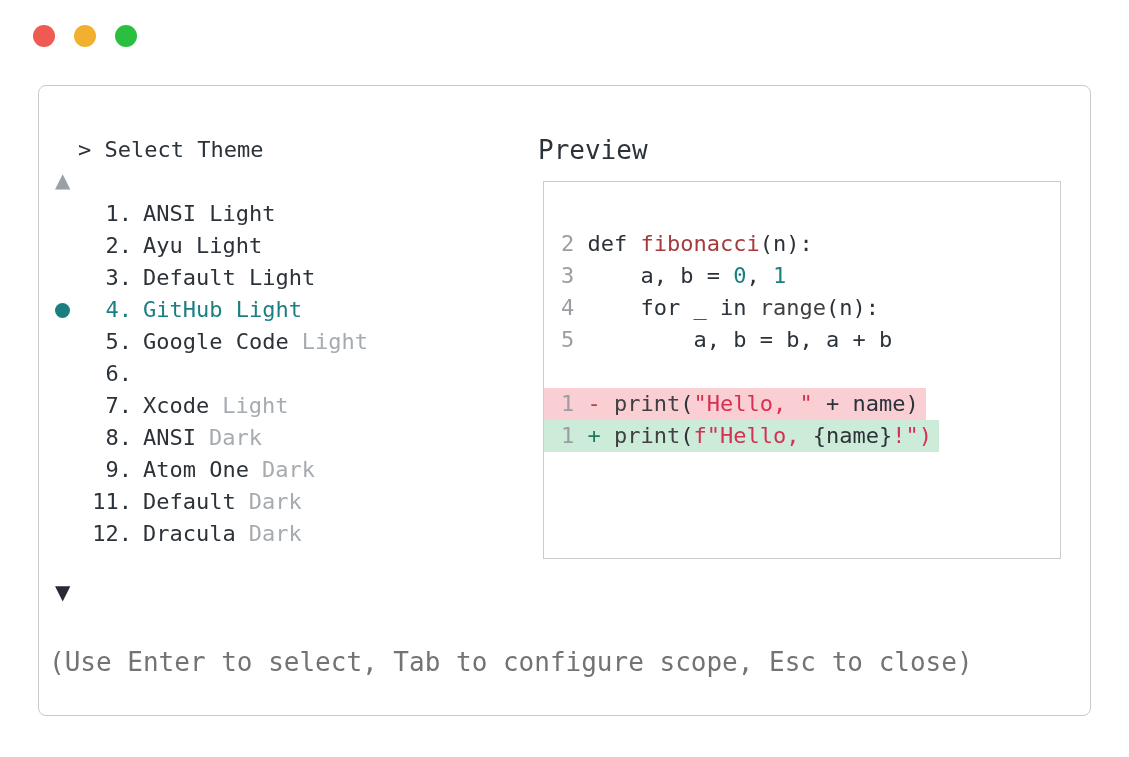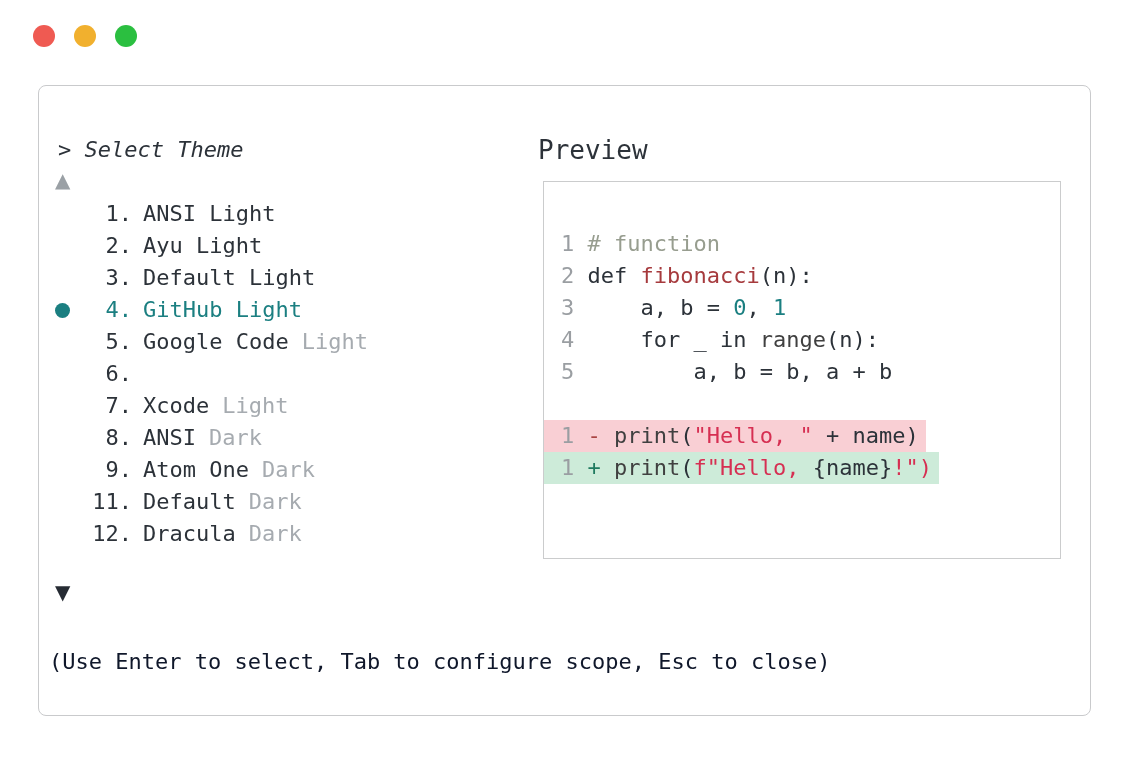--- a/index.html
+++ b/index.html
@@ -11,22 +11,22 @@
   .traffic-lights { position:absolute; left:33px; top:25px; display:flex; gap:19px; }
   .tl { width:22px; height:22px; border-radius:50%; display:inline-block; cursor:pointer; }
   .tl.red    { background:#ef5a52; }
   .tl.yellow { background:#f1b02e; }
   .tl.green  { background:#2bbf40; }
 
   
   .window { position:absolute; left:38px; top:85px; width:1053px; height:631px;
             border:1.5px solid #c9cacc; border-radius:8px; background:#ffffff; }
 
-  .prompt { position:absolute; left:19px; top:48px; font-size:22px; line-height:32px;
-            color:#2c3239; white-space:pre;font-style:italic; }
+  .prompt { position:absolute; left:39px; top:48px; font-size:22px; line-height:32px;
+            color:#2c3239; white-space:pre; }
   .preview-label { position:absolute; left:499px; top:48px; font-size:26px; line-height:32px;
             color:#2c3239; }
 
   .up-arrow   { position:absolute; left:16px; top:82px;  font-size:20px; line-height:24px;
                 color:#9aa0a5; font-family:"DejaVu Sans", sans-serif; cursor:pointer; }
   .down-arrow { position:absolute; left:16px; top:494px; font-size:20px; line-height:24px;
                 color:#262b33; font-family:"DejaVu Sans", sans-serif; cursor:pointer; }
 
   
   .theme-list { position:absolute; left:0; top:112px; width:480px; }
@@ -49,22 +49,22 @@
   .tk-func    { color:#a63a3d; }
   .tk-num     { color:#1b7f81; }
   .tk-builtin { color:#404040;margin-top:12px; }
   .tk-string  { color:#d62f52; }
   .diff { margin-left:-17px; padding-left:17px; padding-right:7px; }
   .diff.removed { background:#f9cfd4; }
   .diff.added   { background:#cdebd9; }
   .sign.removed { color:#a94442; }
   .sign.added   { color:#1f7a5f; }
 
-  .hint { position:absolute; left:10px; top:560px; font-size:22px; line-height:32px;
-          color:#0f172a; white-space:pre; }
+  .hint { position:absolute; left:10px; top:560px; font-size:26px; line-height:32px;
+          color:#737373; white-space:pre; }
 </style>
 </head>
 <body>
 
 <div class="stage">
 
   <div class="traffic-lights">
     <span class="tl red"></span>
     <span class="tl yellow"></span>
     <span class="tl green"></span>
@@ -88,21 +88,20 @@
         <div class="list-row"><span class="num">8.</span><span class="name">ANSI</span><span class="suffix">Dark</span></div>
         <div class="list-row"><span class="num">9.</span><span class="name">Atom One</span><span class="suffix">Dark</span></div>
         <div class="list-row"><span class="num">11.</span><span class="name">Default</span><span class="suffix">Dark</span></div>
         <div class="list-row"><span class="num">12.</span><span class="name">Dracula</span><span class="suffix">Dark</span></div>
       </div>
 
     <div class="down-arrow">▼</div>
 
     <div class="preview-box">
       <div id="code" class="code">
-          <div class="code-line"><span class="ln">1</span> <span class="tk-comment"># function</span></div>
           <div class="code-line"><span class="ln">2</span> <span class="tk-code">def </span><span class="tk-func">fibonacci</span><span class="tk-code">(n):</span></div>
           <div class="code-line"><span class="ln">3</span> <span class="tk-code">    a, b = </span><span class="tk-num">0</span><span class="tk-code">, </span><span class="tk-num">1</span></div>
           <div class="code-line"><span class="ln">4</span> <span class="tk-code">    for _ in </span><span class="tk-builtin">range</span><span class="tk-code">(n):</span></div>
           <div class="code-line"><span class="ln">5</span> <span class="tk-code">        a, b = b, a + b</span></div>
           <div class="code-line">&nbsp;</div>
           <div class="code-line diff removed"><span class="ln">1</span> <span class="sign removed">-</span> <span class="tk-builtin">print</span><span class="tk-code">(</span><span class="tk-string">"Hello, "</span><span class="tk-code"> + name)</span></div>
           <div class="code-line diff added"><span class="ln">1</span> <span class="sign added">+</span> <span class="tk-builtin">print</span><span class="tk-code">(</span><span class="tk-string">f"Hello, </span><span class="tk-code">{name}</span><span class="tk-string">!")</span></div>
         </div>
     </div>
 

